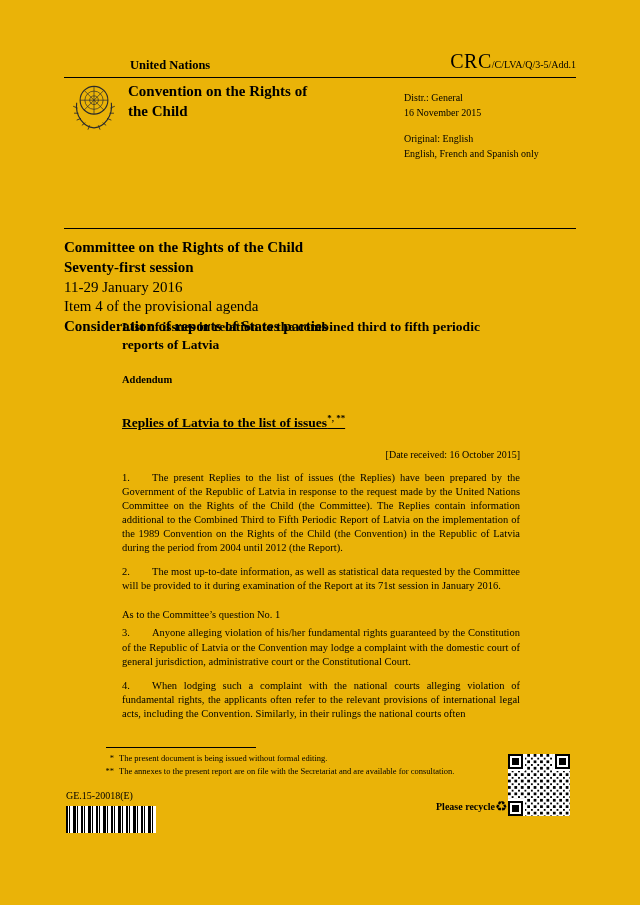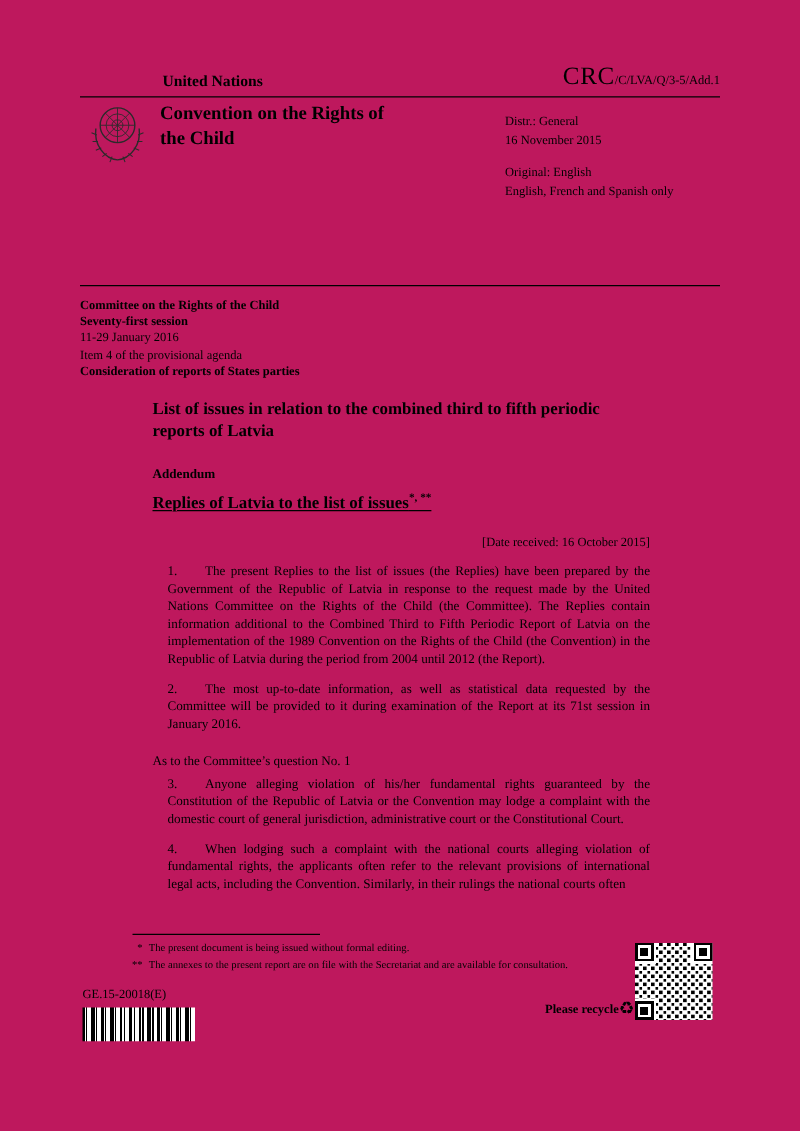--- a/index.html
+++ b/index.html
@@ -1,19 +1,19 @@
 <!DOCTYPE html>
 <html><head>
 <meta charset="utf-8">
 <style>
   * { margin:0; padding:0; box-sizing:border-box; }
   html,body { background:#ffffff; }
   .page {
     position:relative; width:640px; height:905px; margin:0 auto;
-    background:#be185d; color:#000;
+    background:#eab308; color:#000;
     font-family:"Liberation Serif", serif; overflow:hidden;
   }
 
   
   .header-row {
     position:absolute; left:64px; top:50px; width:512px;
     display:flex; justify-content:space-between; align-items:flex-end;
     padding-bottom:4px; border-bottom:1px solid #000;
   }
   .org-name { font-weight:bold; font-size:12.5px; margin-left:66px; }
@@ -25,31 +25,31 @@
   .main-title {
     position:absolute; left:128px; top:82px; width:200px;
     font-size:15px; font-weight:bold; line-height:1.3;
   }
   .distr-block { position:absolute; left:404px; top:90px; font-size:10px; line-height:1.5; width:160px; }
   .distr-gap { height:11px; }
 
   .rule2 { position:absolute; left:64px; top:228px; width:512px; border-top:1px solid #000; }
 
   
-  .committee { position:absolute; left:64px; top:238px; font-size:10px; line-height:1.32; }
+  .committee { position:absolute; left:64px; top:238px; font-size:15px; line-height:1.32; }
   .bold { font-weight:bold; }
 
   
   .content { position:absolute; left:122px; top:318px; width:398px; font-size:10.5px; }
   .doc-title { font-size:13.5px; font-weight:bold; line-height:1.35; margin-bottom:20px; width:370px; }
-  .addendum { font-weight:bold; font-size:10.5px; margin-bottom:8px; }
+  .addendum { font-weight:bold; font-size:10.5px; margin-bottom:28px; }
   .replies-title { font-size:13.5px; font-weight:bold; margin-bottom:18px;text-decoration:underline; }
   .replies-title .refs { font-size:9px; vertical-align:super; font-weight:bold; }
   .date-received { text-align:right; font-size:10px; margin-bottom:11px; }
-  .para { text-align:justify; line-height:1.34; margin-bottom:10px;margin-left:12px; }
+  .para { text-align:justify; line-height:1.34; margin-bottom:10px; }
   .para.last-gap { margin-bottom:16px; }
   .pnum { display:inline-block; min-width:30px; }
   .part-heading { font-size:15px; font-weight:bold; margin:14px 0 14px; }
   .question { font-weight:normal; margin-bottom:6px; }
 
   
   .footnote-sep { position:absolute; left:106px; top:747px; width:150px; border-top:1px solid #000; }
   .footnotes { position:absolute; left:98px; top:752px; width:424px; font-size:8.5px; line-height:1.5; }
   .footnote { display:flex; gap:5px; }
   .fn-marker { width:16px; text-align:right; flex:none; }

